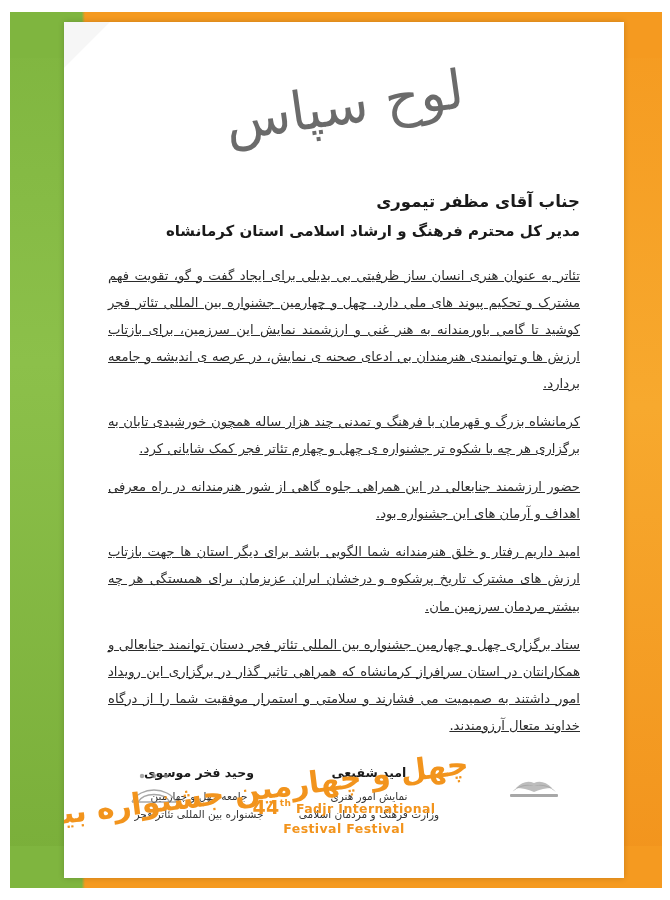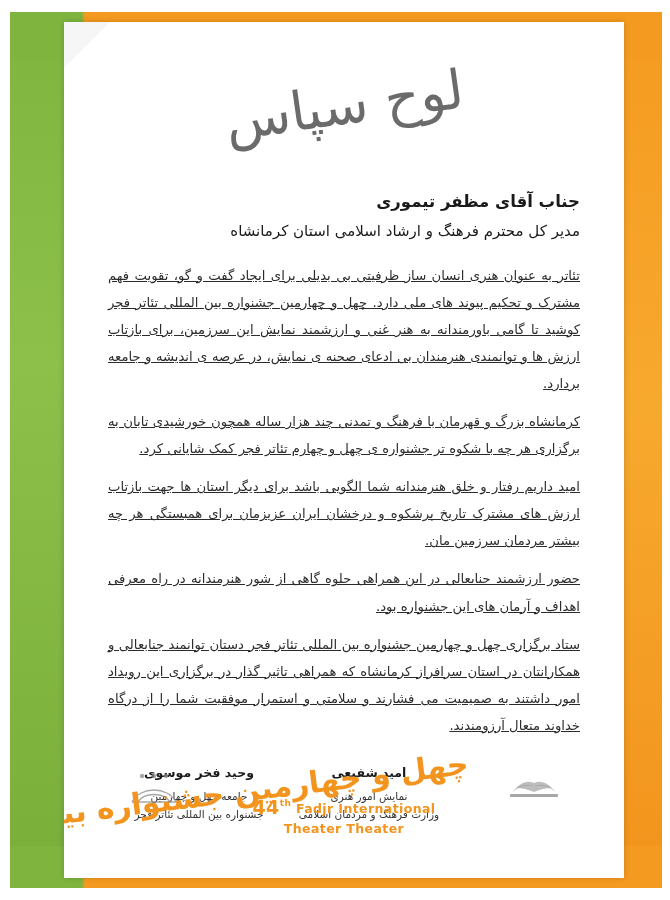--- a/index.html
+++ b/index.html
@@ -107,21 +107,21 @@
     direction: rtl;
   }
   .addressee .line1 {
     font-size: 16.5px;
     font-weight: bold;
     color: #1a1a1a;
     line-height: 1.9;
   }
   .addressee .line2 {
     font-size: 15px;
-    font-weight: normal;
+    font-weight: bold;
     color: #1a1a1a;
     line-height: 1.9;
   }
 
   
   .body-text {
     direction: rtl;
     text-align: justify;
     text-align-last: right;
     margin-top: 16px;
@@ -230,22 +230,22 @@
     </div>
 
     <div class="addressee">
       <div class="line1">جناب آقای مظفر تیموری</div>
       <div class="line2">مدیر کل محترم فرهنگ و ارشاد اسلامی استان کرمانشاه</div>
     </div>
 
     <div class="body-text">
       <p>تئاتر به عنوان هنری انسان ساز ظرفیتی بی بدیلی برای ایجاد گفت و گو، تقویت فهم مشترک و تحکیم پیوند های ملی دارد. چهل و چهارمین جشنواره بین المللی تئاتر فجر کوشید تا گامی باورمندانه به هنر غنی و ارزشمند نمایش این سرزمین، برای بازتاب ارزش ها و توانمندی هنرمندان بی ادعای صحنه ی نمایش، در عرصه ی اندیشه و جامعه بردارد.</p>
       <p>کرمانشاه بزرگ و قهرمان با فرهنگ و تمدنی چند هزار ساله همچون خورشیدی تابان به برگزاری هر چه با شکوه تر جشنواره ی چهل و چهارم تئاتر فجر کمک شایانی کرد.</p>
+      <p>حضور ارزشمند جنابعالی در این همراهی جلوه گاهی از شور هنرمندانه در راه معرفی اهداف و آرمان های این جشنواره بود.</p>
       <p>امید داریم رفتار و خلق هنرمندانه شما الگویی باشد برای دیگر استان ها جهت بازتاب ارزش های مشترک تاریخ پرشکوه و درخشان ایران عزیزمان برای همبستگی هر چه بیشتر مردمان سرزمین مان.</p>
-      <p>حضور ارزشمند جنابعالی در این همراهی جلوه گاهی از شور هنرمندانه در راه معرفی اهداف و آرمان های این جشنواره بود.</p>
       <p>ستاد برگزاری چهل و چهارمین جشنواره بین المللی تئاتر فجر دستان توانمند جنابعالی و همکارانتان در استان سرافراز کرمانشاه که همراهی تاثیر گذار در برگزاری این رویداد امور داشتند به صمیمیت می فشارند و سلامتی و استمرار موفقیت شما را از درگاه خداوند متعال آرزومندند.</p>
     </div>
 
     <div class="signatures">
       <div class="sig">
         <div class="name">وحید فخر موسوی</div>
         <div class="role">جامعه چهل و چهارمین</div>
         <div class="role">جشنواره بین المللی تئاتر فجر</div>
       </div>
       <div class="sig">
@@ -268,21 +268,21 @@
             <path d="M10 34 L 54 34"></path>
           </g>
         </svg>
       </div>
 
       <div class="festival-logo">
         <div class="persian-calli">چهل و چهارمین جشنواره بین المللی تئاتر فجر</div>
         <div class="en">
           <span class="num">44</span><span class="sup">th</span>
           <span>Fadjr International</span>
-          <div>Theater Theater</div>
+          <div>Festival Festival</div>
         </div>
       </div>
 
       <div class="logo-right">
         <svg viewBox="0 0 64 44" width="64" height="44" aria-hidden="true">
           <g fill="#8a8a8a">
             <rect x="8" y="26" width="48" height="3" rx="1"></rect>
             <path d="M10 24 q 10 -10 22 -6 q -12 -2 -22 6 z"></path>
             <path d="M54 24 q -10 -10 -22 -6 q 12 -2 22 6 z"></path>
             <path d="M14 20 q 9 -9 18 -5 l 0 9 q -9 -4 -18 -4 z" opacity="0.75"></path>

